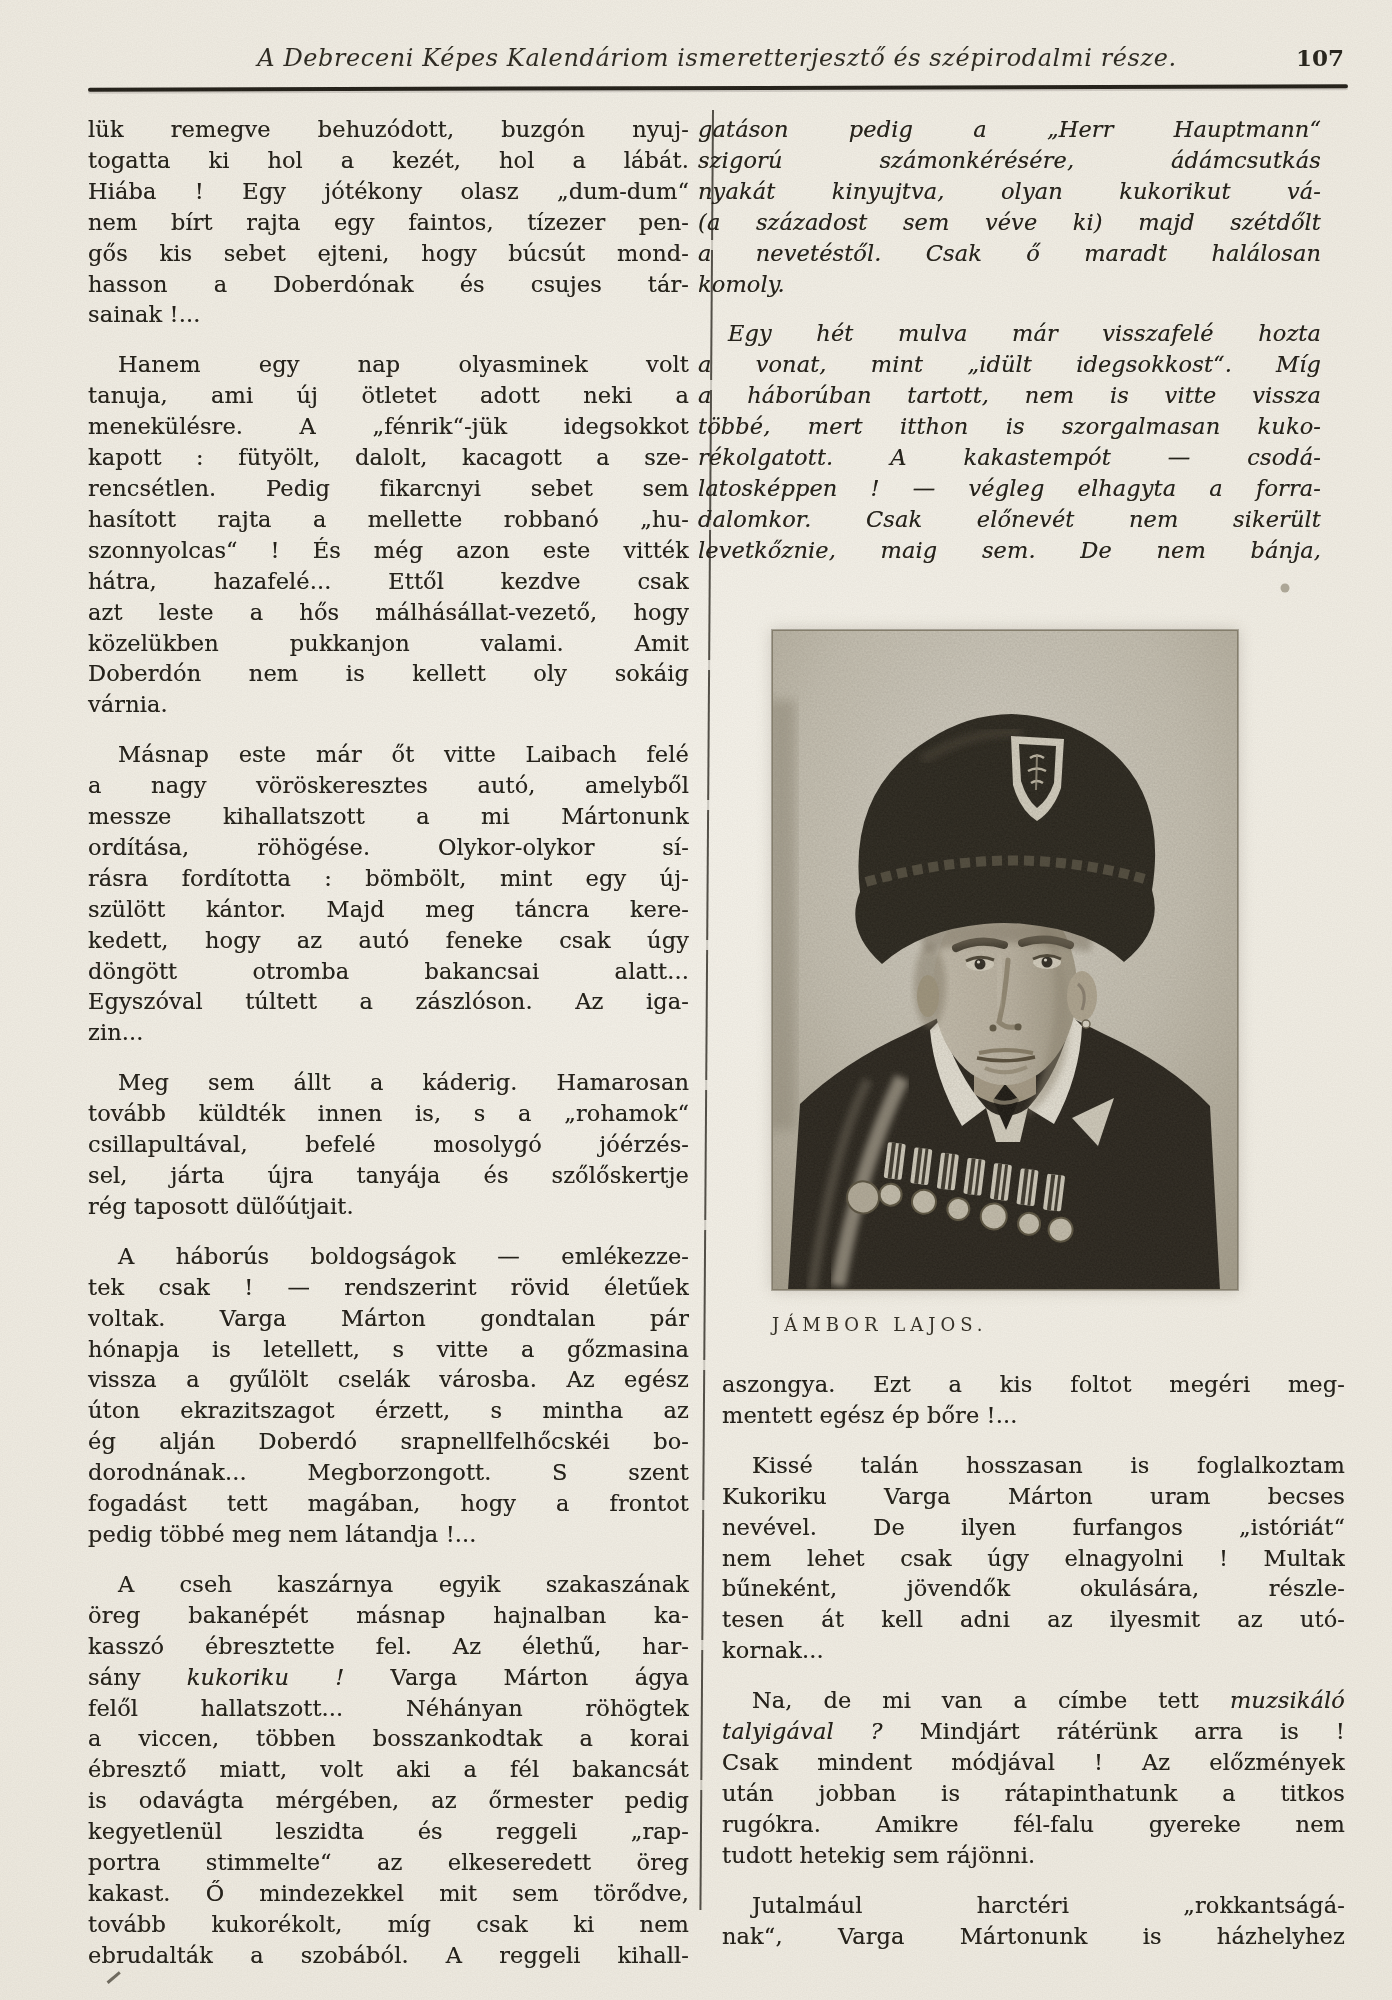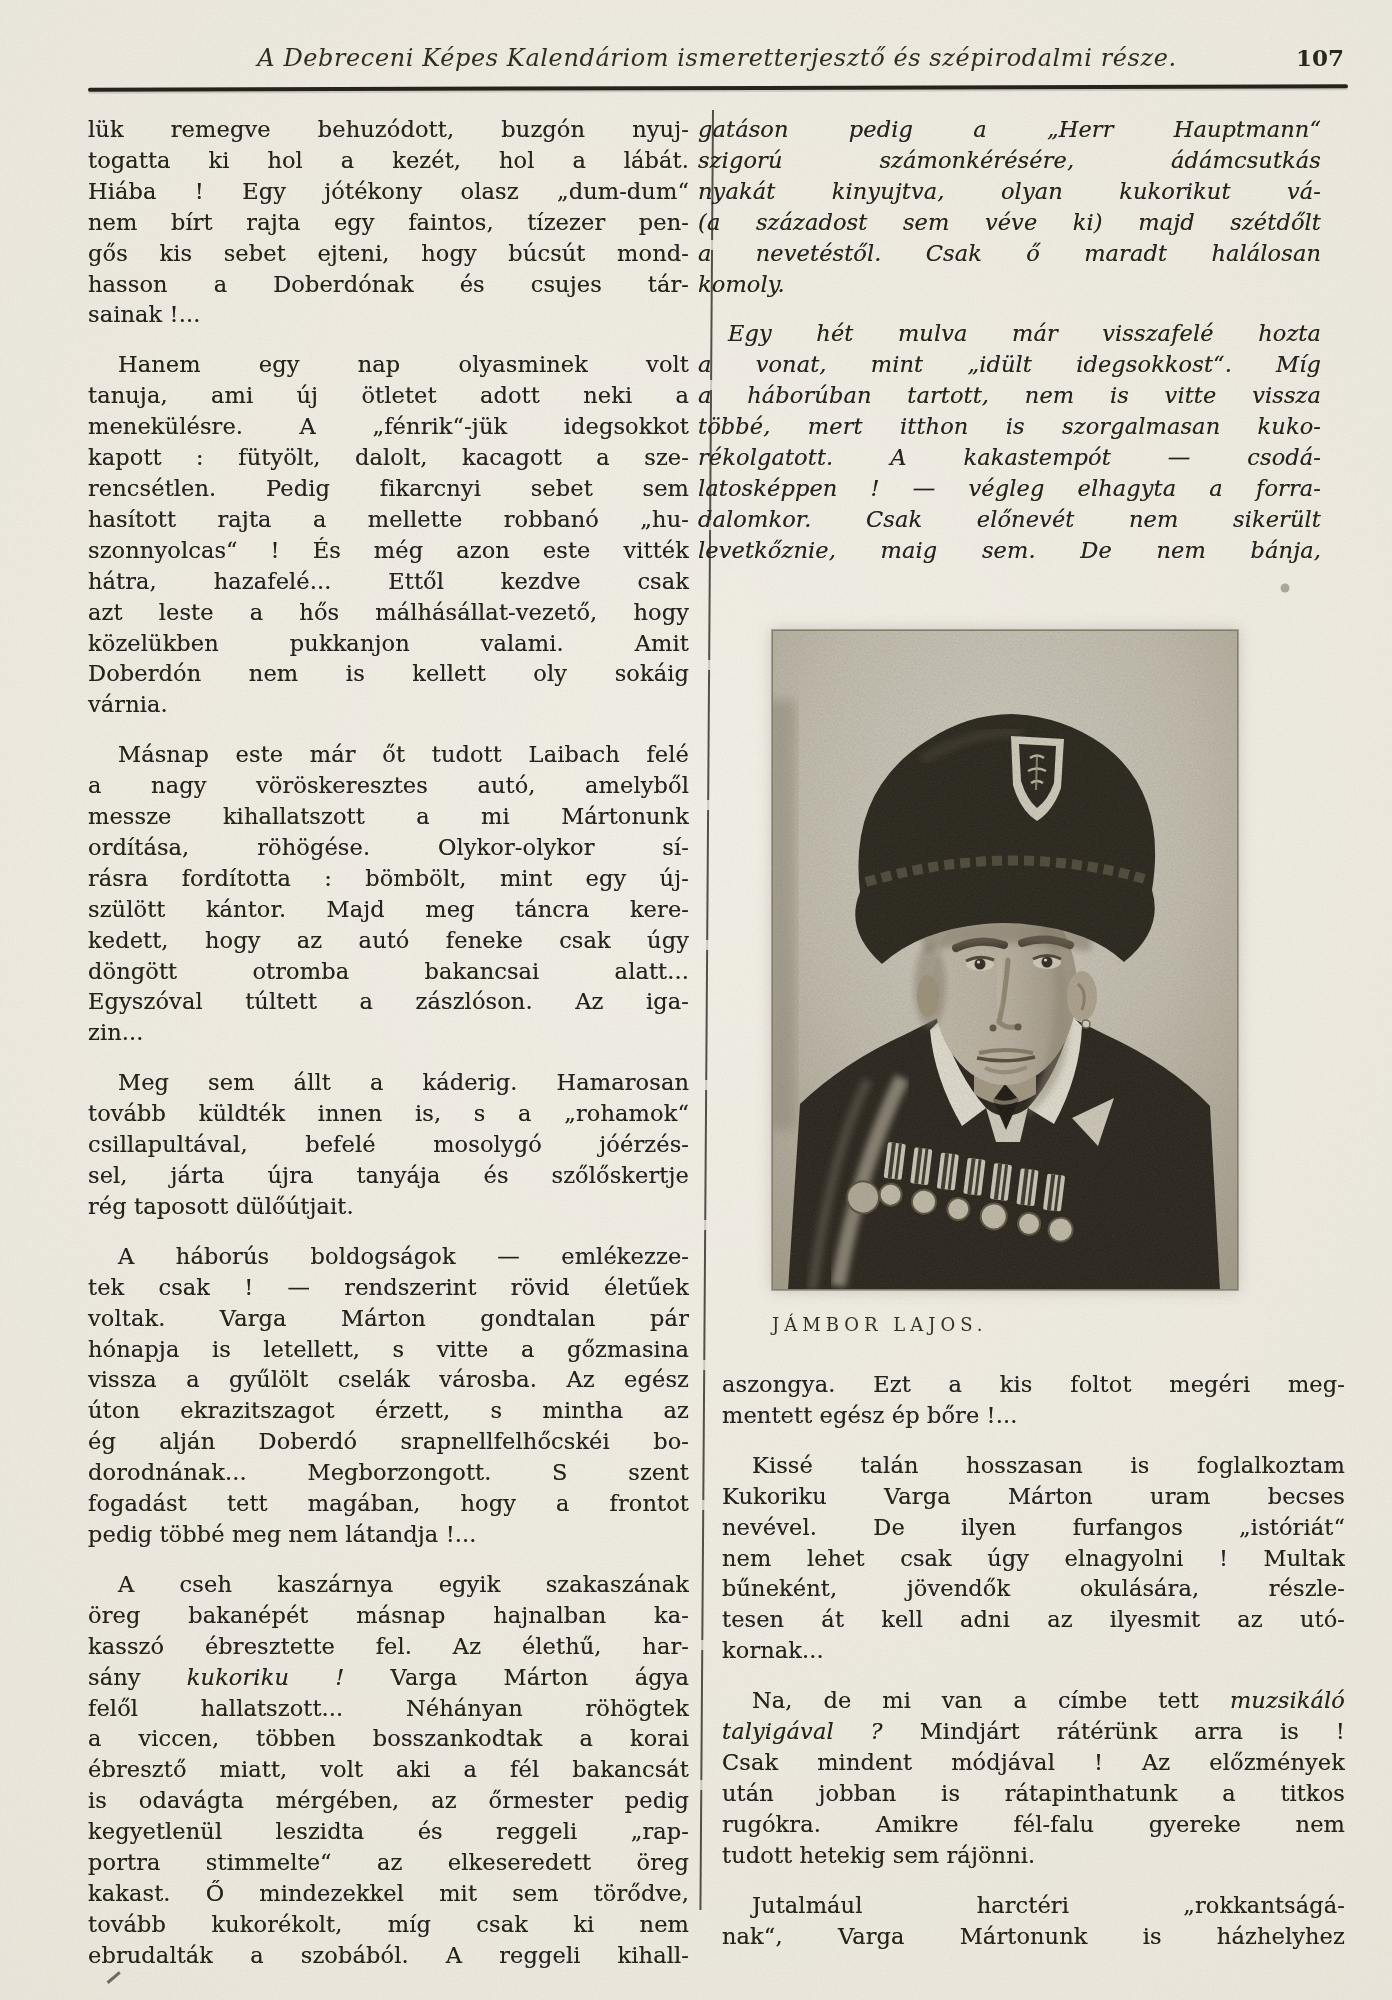--- a/index.html
+++ b/index.html
@@ -56,21 +56,21 @@
       <div class="line">menekülésre. A „fénrik“-jük idegsokkot</div>
       <div class="line">kapott : fütyölt, dalolt, kacagott a sze-</div>
       <div class="line">rencsétlen. Pedig fikarcnyi sebet sem</div>
       <div class="line">hasított rajta a mellette robbanó „hu-</div>
       <div class="line">szonnyolcas“ ! És még azon este vitték</div>
       <div class="line">hátra, hazafelé... Ettől kezdve csak</div>
       <div class="line">azt leste a hős málhásállat-vezető, hogy</div>
       <div class="line">közelükben pukkanjon valami. Amit</div>
       <div class="line">Doberdón nem is kellett oly sokáig</div>
       <div class="line end">várnia.</div>
-      <div class="line indent">Másnap este már őt tudott Laibach felé</div>
+      <div class="line indent">Másnap este már őt vitte Laibach felé</div>
       <div class="line">a nagy vöröskeresztes autó, amelyből</div>
       <div class="line">messze kihallatszott a mi Mártonunk</div>
       <div class="line">ordítása, röhögése. Olykor-olykor sí-</div>
       <div class="line">rásra fordította : bömbölt, mint egy új-</div>
       <div class="line">szülött kántor. Majd meg táncra kere-</div>
       <div class="line">kedett, hogy az autó feneke csak úgy</div>
       <div class="line">döngött otromba bakancsai alatt...</div>
       <div class="line">Egyszóval túltett a zászlóson. Az iga-</div>
       <div class="line end">zin...</div>
       <div class="line indent">Meg sem állt a káderig. Hamarosan</div>

